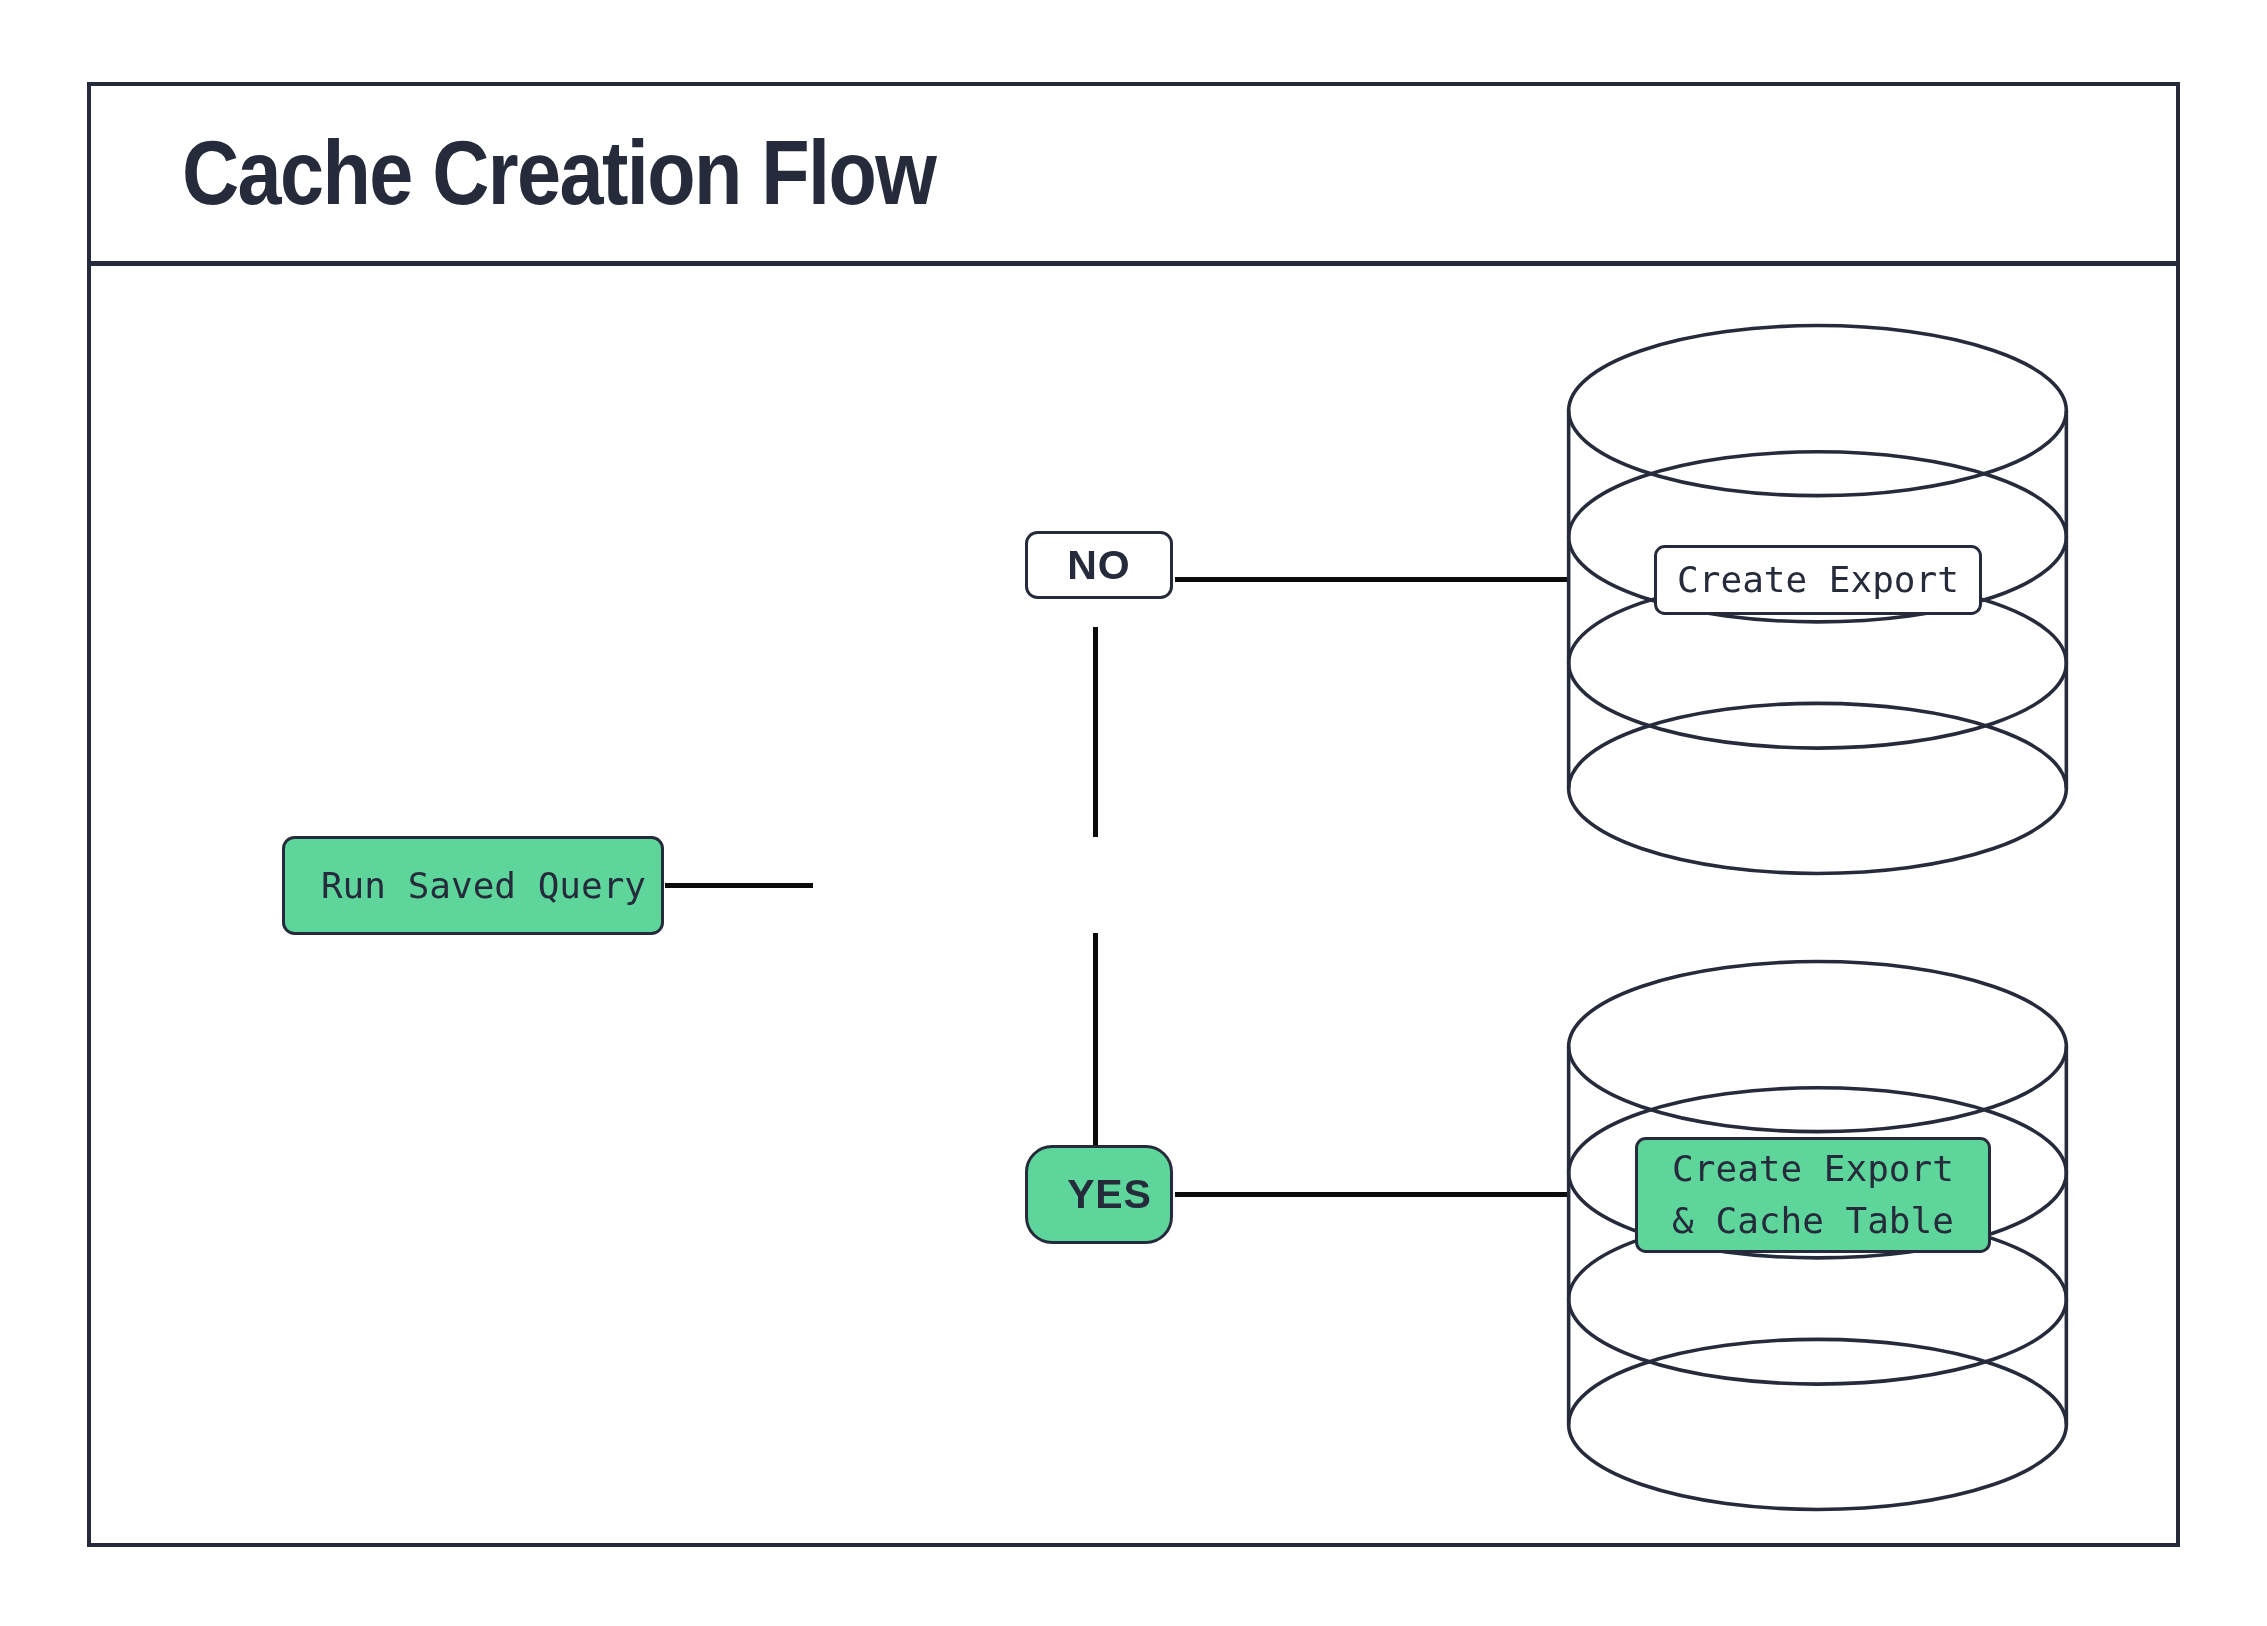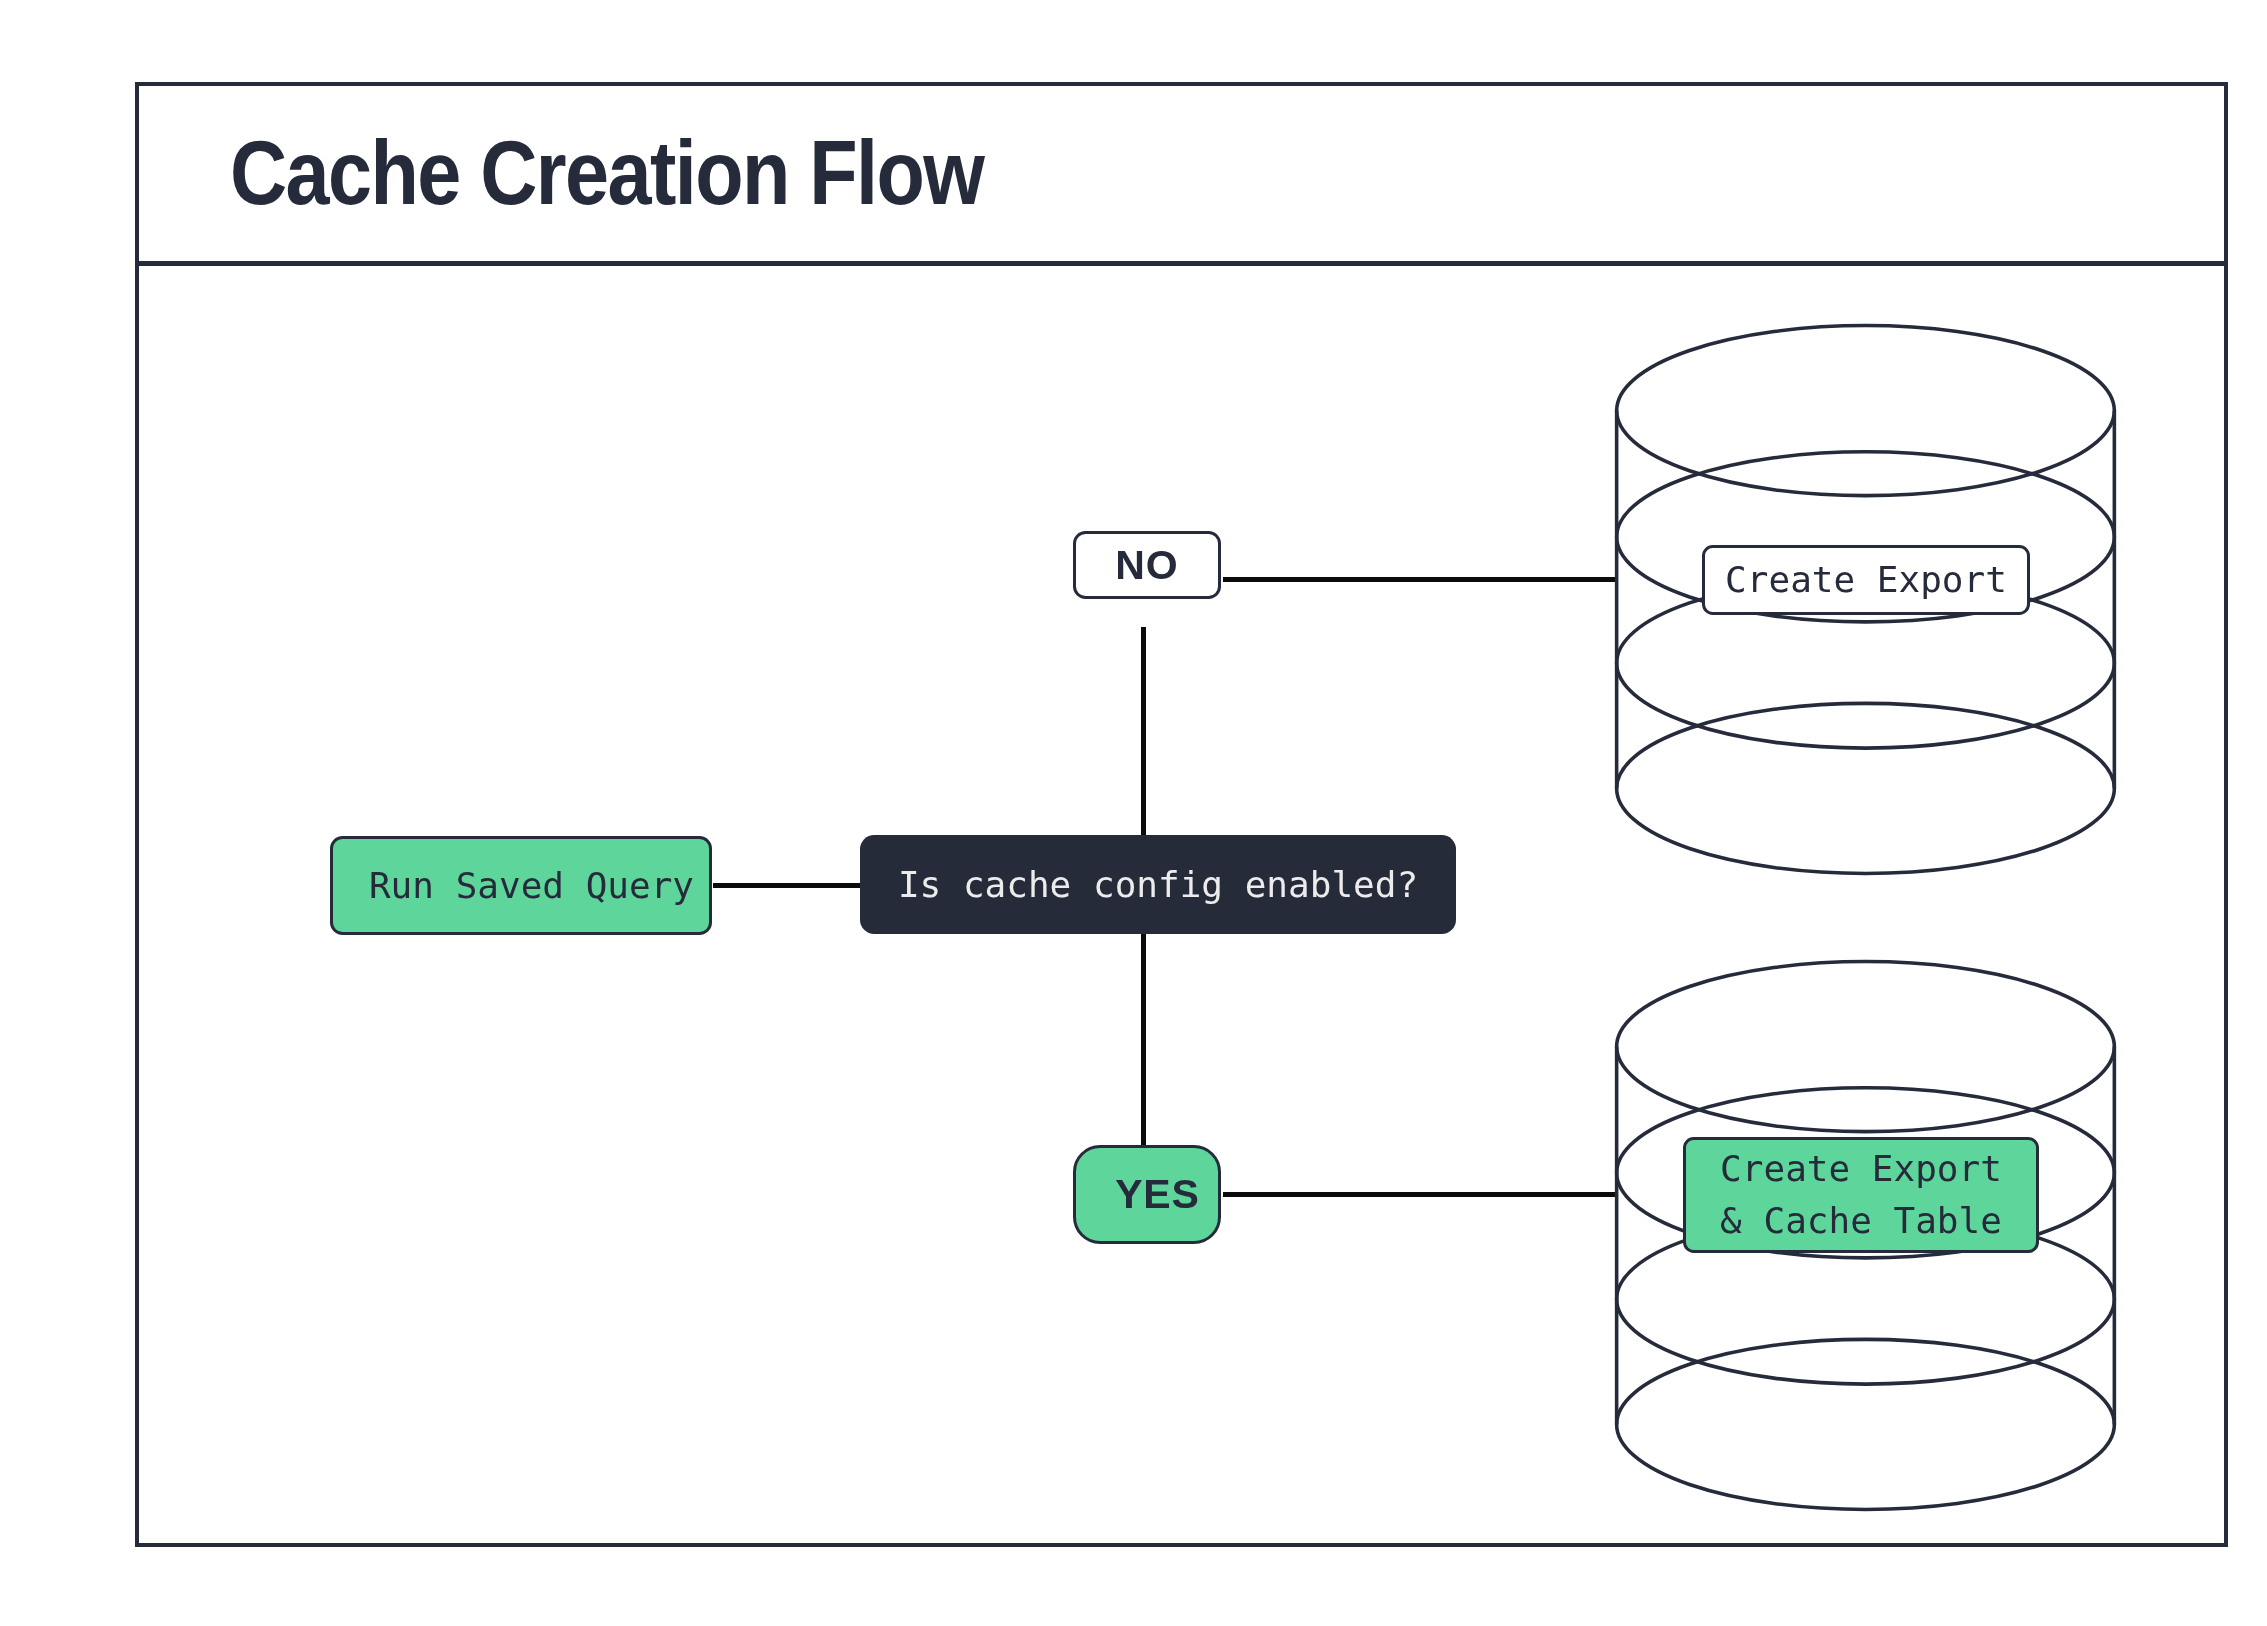--- a/index.html
+++ b/index.html
@@ -10,21 +10,21 @@
     --dark-text:#ececec;
     --paper:#ffffff;
   }
   *{margin:0;padding:0;box-sizing:border-box;}
   html,body{background:var(--paper);}
   body{
     width:2268px;height:1626px;
     font-family:"Liberation Sans", sans-serif;
     position:relative;overflow:hidden;
   }
-  .page{position:absolute;inset:0;background:var(--paper);margin-left:48px;}
+  .page{position:absolute;inset:0;background:var(--paper);}
 
   
   .frame{
     position:absolute;left:87px;top:82px;width:2093px;height:1465px;
     border:4.5px solid var(--ink);background:var(--paper);
   }
   .header-divider{
     position:absolute;left:87px;top:261px;width:2093px;height:4.5px;
     background:var(--ink);
   }
@@ -86,23 +86,20 @@
   <div class="connector" style="left:665px;top:883px;width:148px;height:4.5px;"></div>
   <div class="connector" style="left:1093px;top:627px;width:4.5px;height:210px;"></div>
   <div class="connector" style="left:1175px;top:577px;width:392px;height:4.5px;"></div>
   <div class="connector" style="left:1093px;top:933px;width:4.5px;height:213px;"></div>
   <div class="connector" style="left:1175px;top:1192px;width:392px;height:4.5px;"></div>
 
   <div class="node green mono-40" style="left:282px;top:836px;width:382px;height:99px;">
     <span>Run Saved Query</span>
   </div>
 
-  <div class="node dark mono-40" style="left:812px;top:835px;width:596px;height:99px;">
-    <span>Is cache config enabled?</span>
-  </div>
 
   <div class="node white" style="left:1025px;top:531px;width:148px;height:68px;">
     <span class="branch-label">NO</span>
   </div>
 
   <div class="node green" style="left:1025px;top:1145px;width:148px;height:99px;border-radius:27px;">
     <span class="branch-label">YES</span>
   </div>
 
   <svg class="cyl" style="left:1565px;top:322px;" width="505" height="555" viewBox="0 0 564 620" aria-hidden="true">

